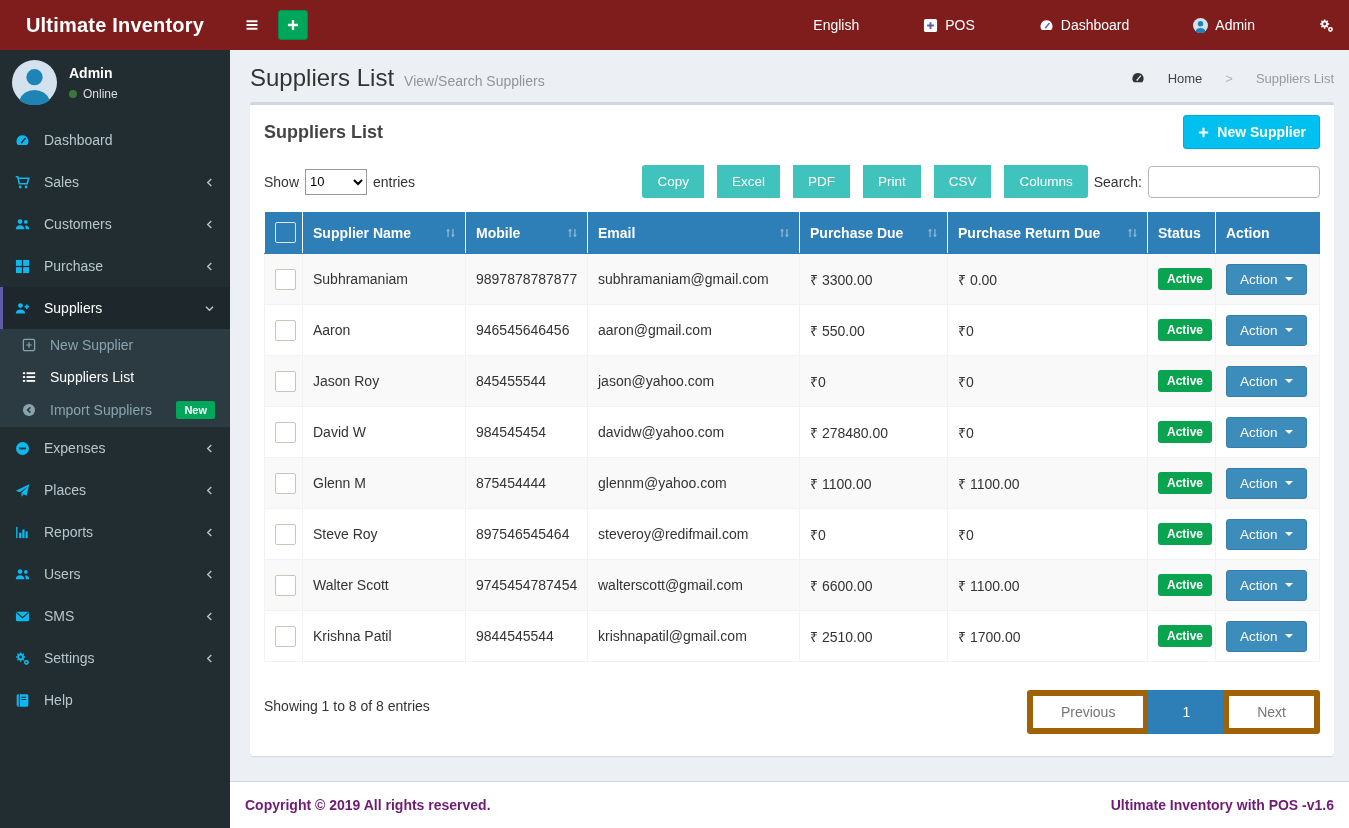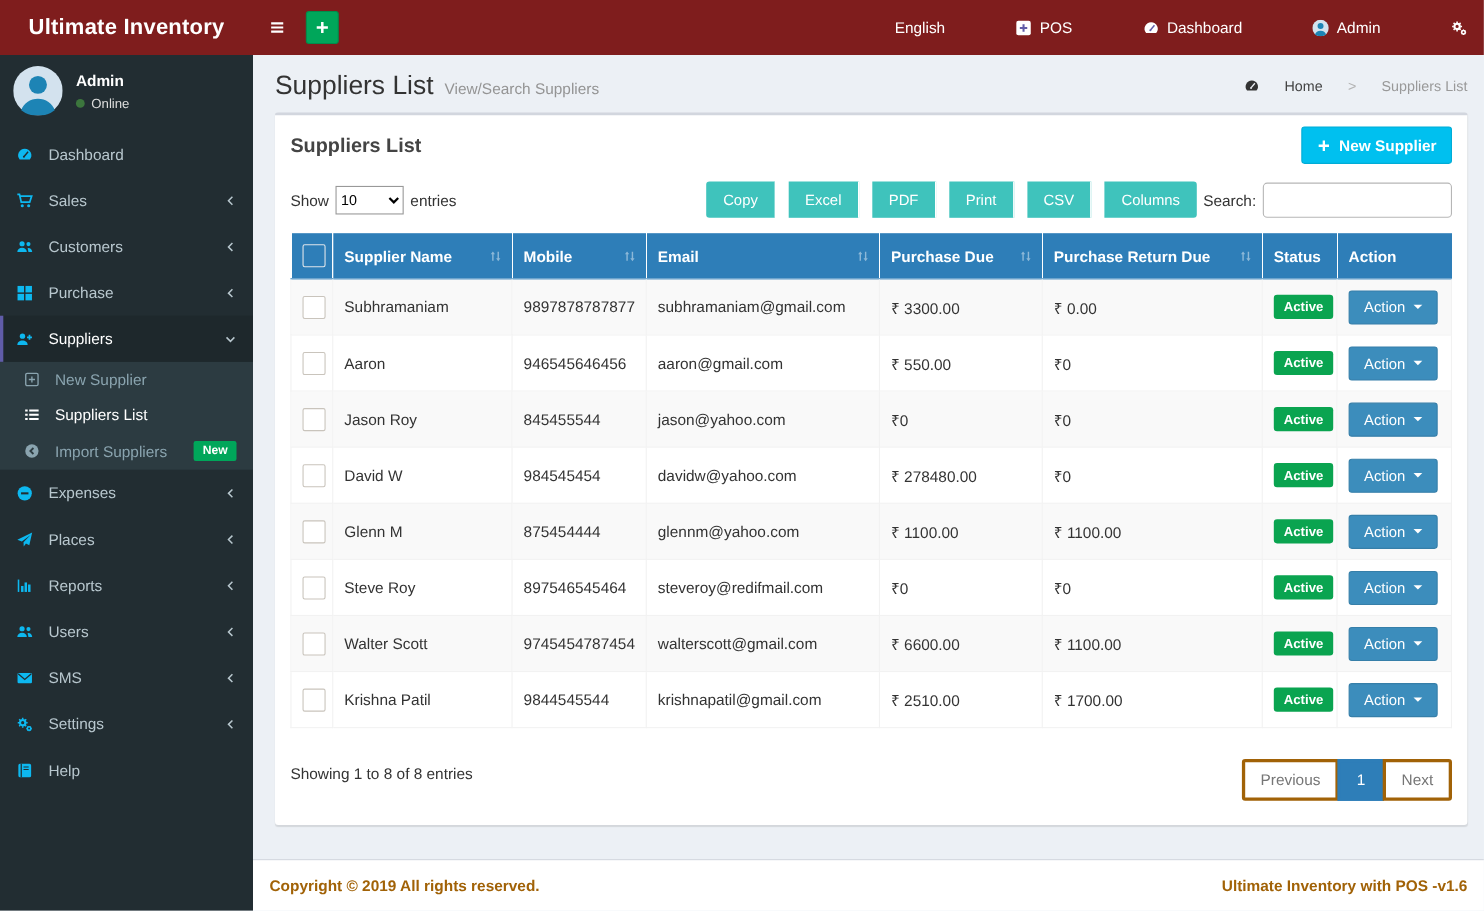--- a/index.html
+++ b/index.html
@@ -78,27 +78,27 @@
   table.dt tbody tr:nth-child(even) { background:#fff; }
   .cb { width:21px; height:21px; background:#fff; border:1px solid #c9c4bc; border-radius:2px; display:inline-block; cursor:pointer; vertical-align:middle; }
   .cb.hdr { background:transparent; border-color:#dfe5ea; }
   .badge-active { display:inline-block; background:#0aa450; color:#fff; font-size:12px; font-weight:bold; padding:4px 9px; border-radius:3px; }
   .btn-action { background:#3c8dbc; border:1px solid #367fa9; color:#fff; font-size:13.5px; font-family:inherit; padding:7px 13px; border-radius:3px; cursor:pointer; display:inline-flex; align-items:center; gap:7px; }
   .caret { width:0; height:0; border-left:4px solid transparent; border-right:4px solid transparent; border-top:4px solid #fff; display:inline-block; }
 
   .table-footer { display:flex; align-items:center; justify-content:space-between; padding:14px 14px 4px; }
   .dt-info { font-size:14px; color:#333; }
   .pagination { display:flex; margin:14px 0 2px; }
-  .page-btn { background:#fff; border:3px solid #a16207; color:#767676; font-size:14px; font-family:inherit; padding:8px 14px; cursor:pointer; margin-left:-1px; }
+  .page-btn { background:#fff; border:6px solid #a16207; color:#767676; font-size:14px; font-family:inherit; padding:8px 28px; cursor:pointer; margin-left:-1px; }
   .page-btn.prev { border-radius:3px 0 0 3px; margin-left:0; }
   .page-btn.next { border-radius:0 3px 3px 0; }
   .page-btn.active { background:#2e7eb8; border-color:#2e7eb8; color:#fff; }
   .box-bottom-pad { height:16px; }
 
-  .main-footer { flex:0 0 auto; background:#fff; border-top:1px solid #d2d6de; padding:15px; display:flex; justify-content:space-between; font-weight:bold; color:#a16207; font-size:14px; }
+  .main-footer { flex:0 0 auto; background:#fff; border-top:1px solid #d2d6de; padding:15px; display:flex; justify-content:space-between; font-weight:bold; color:#701a75; font-size:14px; }
 </style>
 </head>
 <body>
 
 <div class="app">
 
   <nav class="navbar">
     <div class="brand">Ultimate Inventory</div>
     <div class="nav-main">
       <button class="nav-toggle">

